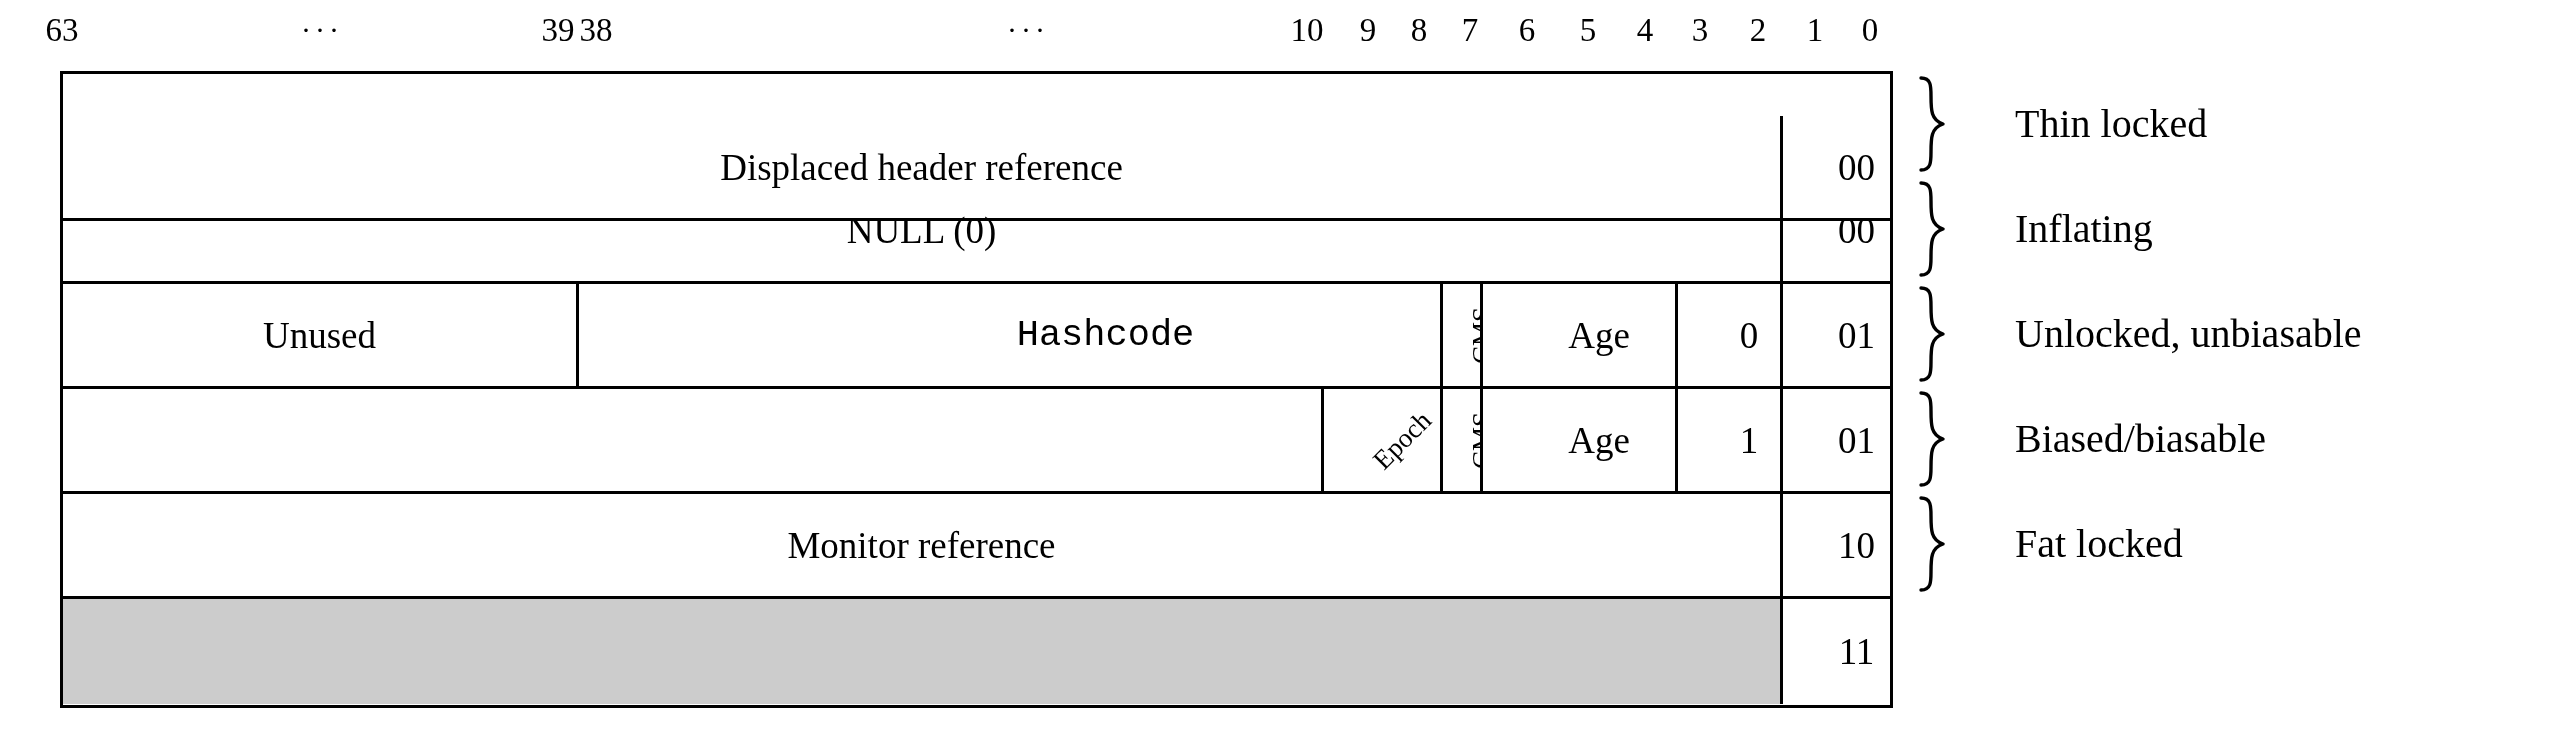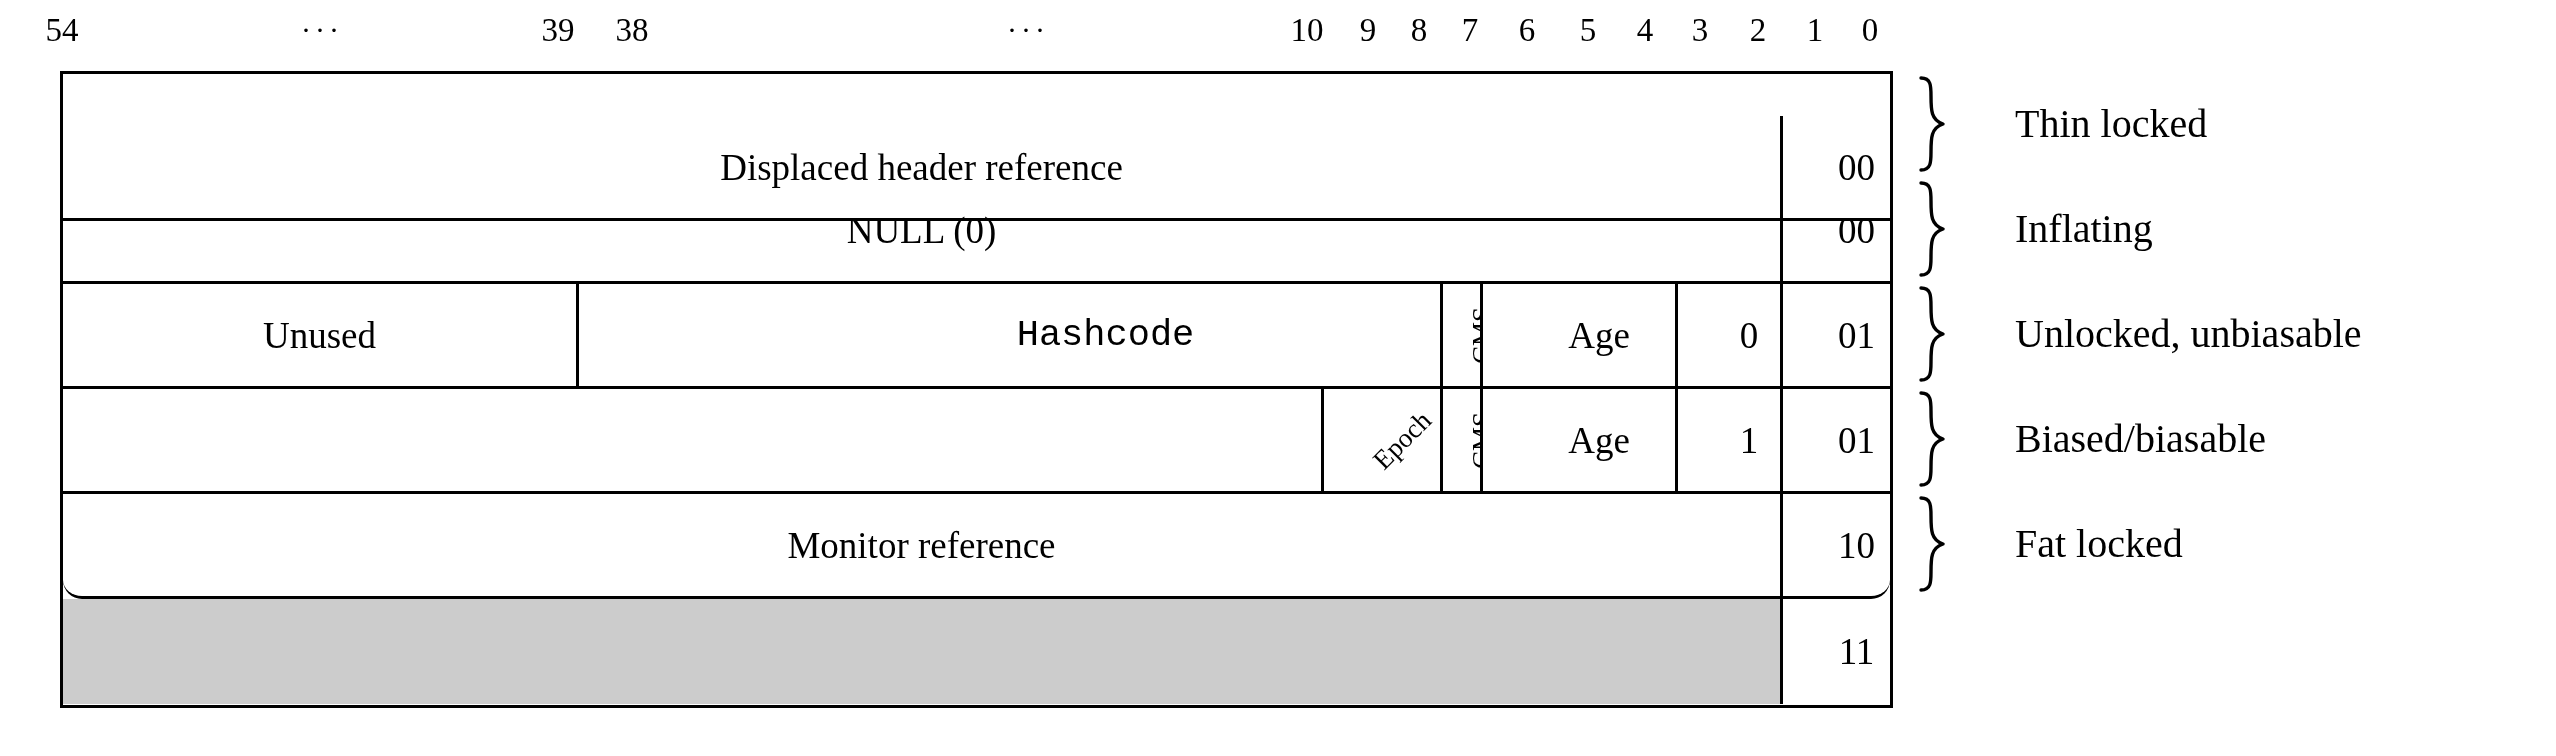--- a/index.html
+++ b/index.html
@@ -69,24 +69,24 @@
     font-size:40px;line-height:1;
     margin-left:14px;white-space:nowrap;
   }
 </style>
 </head>
 <body>
 
 <div id="root">
 
   <div class="bitruler">
-      <div class="bit" style="left: 62px;">54</div>
+      <div class="bit" style="left: 62px;">63</div>
       <div class="bit dots" style="left: 322px;">···</div>
       <div class="bit" style="left: 558px;">39</div>
-      <div class="bit" style="left: 632px;">38</div>
+      <div class="bit" style="left: 596px;">38</div>
       <div class="bit dots" style="left: 1028px;">···</div>
       <div class="bit" style="left: 1307px;">10</div>
       <div class="bit" style="left: 1368px;">9</div>
       <div class="bit" style="left: 1419px;">8</div>
       <div class="bit" style="left: 1470px;">7</div>
       <div class="bit" style="left: 1527px;">6</div>
       <div class="bit" style="left: 1588px;">5</div>
       <div class="bit" style="left: 1645px;">4</div>
       <div class="bit" style="left: 1700px;">3</div>
       <div class="bit" style="left: 1758px;">2</div>
@@ -123,21 +123,21 @@
         </div>
         <div class="cell vl" style="left: 1377px; width: 40px;">
           <span class="rotwrap">
             <span class="rot90">CMS</span>
           </span>
         </div>
         <div class="cell vl" style="left: 1417px; width: 195px;">Age</div>
         <div class="cell vl" style="left: 1612px; width: 105px;">1</div>
         <div class="cell vl" style="left: 1717px; width: 110px;">01</div>
       </div>
-      <div class="row rb" style="top: 420px; border-radius: 19px;">
+      <div class="row rb" style="top: 420px;">
         <div class="cell" style="left: 0px; width: 1717px;">Monitor reference</div>
         <div class="cell vl" style="left: 1717px; width: 110px;">10</div>
       </div>
       <div class="row" style="top: 525px;">
         <div class="cell grey" style="left: 0px; width: 1717px;"></div>
         <div class="cell vl" style="left: 1717px; width: 110px;">11</div>
       </div>
     </div>
 
   <div class="legend">

